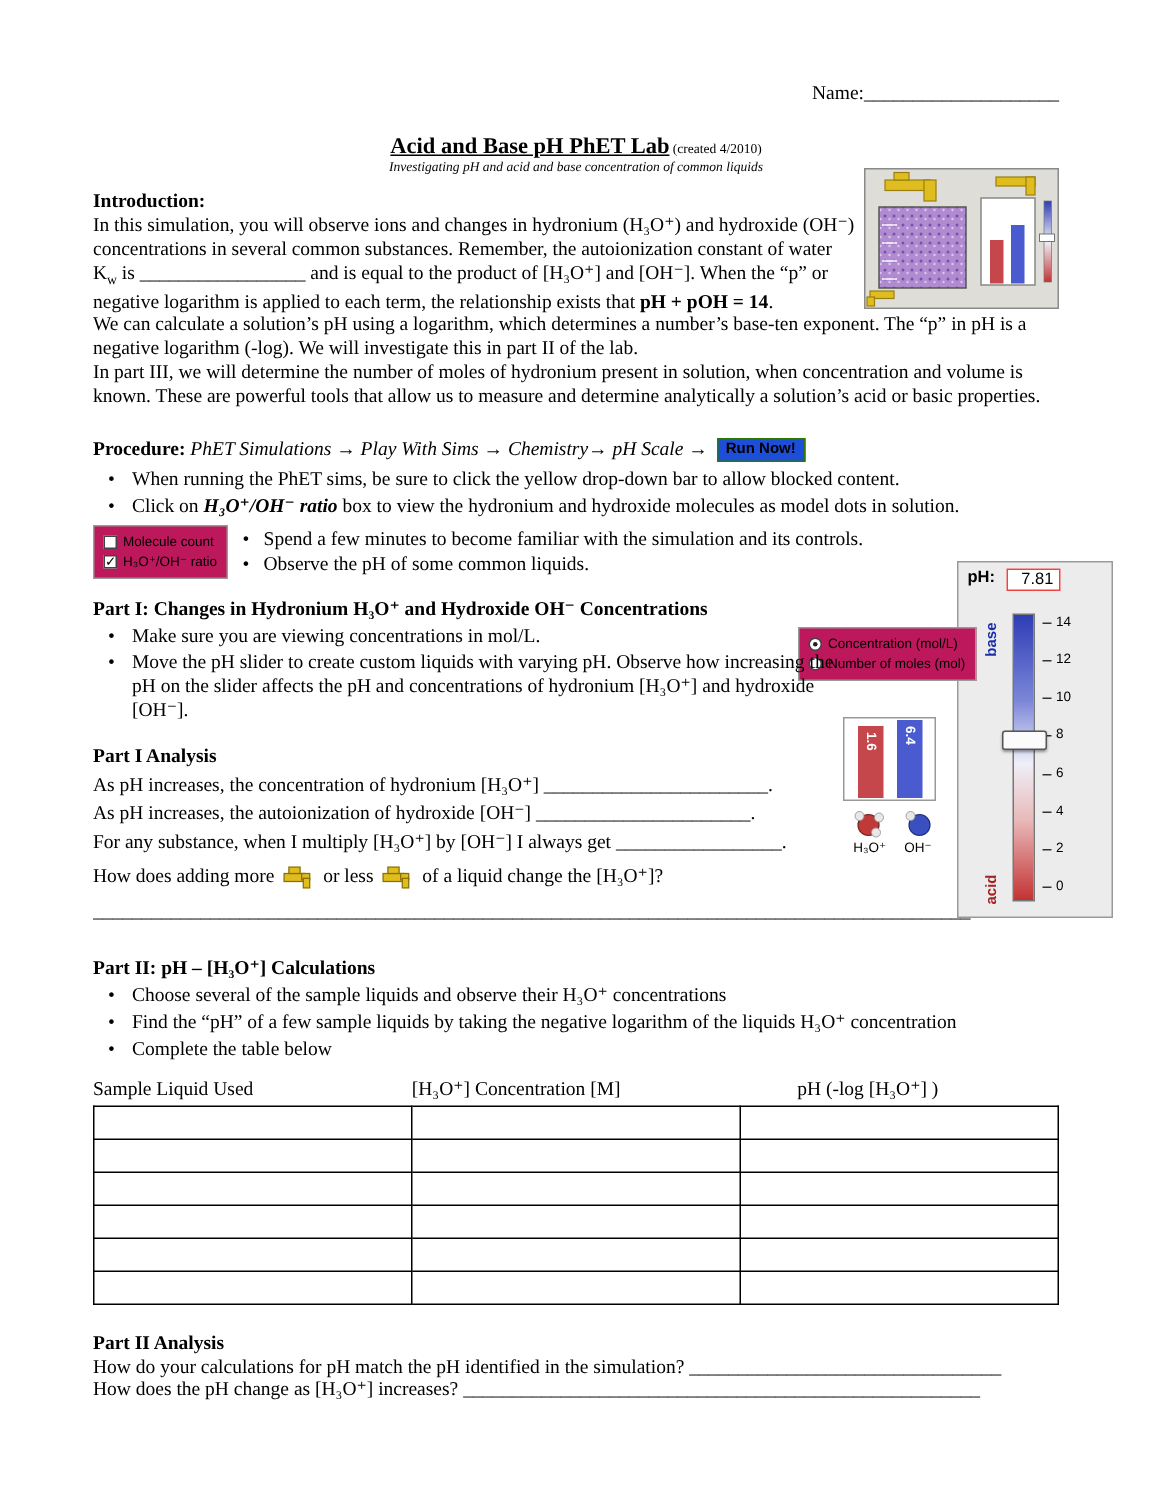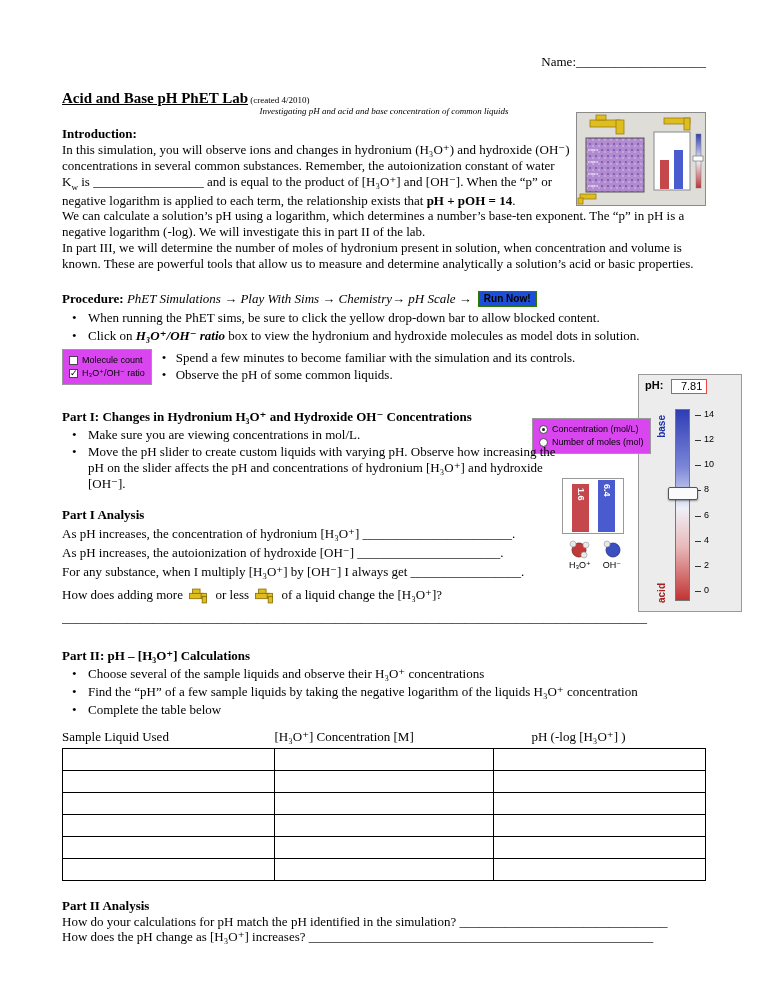--- a/index.html
+++ b/index.html
@@ -4,47 +4,47 @@
 <style>
   * { box-sizing: border-box; }
   body { margin: 0; background: #ffffff; }
   .page {
     position: relative; width: 768px; height: 994px; background: #fff;
     font-family: "Liberation Serif", "DejaVu Serif", serif;
     font-size: 13px; line-height: 1.22; color: #000;
     padding: 54px 62px 30px 62px; overflow: hidden;
   }
   .name-line { text-align: right; margin-bottom: 20px; }
-  .title-line { line-height: 1.1; }
+  .title-line { text-align: center; line-height: 1.1; }
   .title { font-size: 15px; font-weight: bold; text-decoration: underline; }
   .date { font-size: 9px; }
   .subtitle { text-align: center; font-size: 9px; font-style: italic; margin-bottom: 9px; }
   .hu { font-weight: bold; }
   .sub { vertical-align: sub; font-size: 0.7em; }
   .intro-p1 { max-width: 508px; }
   .proc { margin-top: 19px; }
   .run-btn {
     display: inline-block; background: #1d4ed8; border: 1px solid #2c7a00;
     font-family: "Liberation Sans", "DejaVu Sans", sans-serif;
     font-size: 10px; font-weight: bold; padding: 1px 5px; margin-left: 6px; position: relative; top: -1px;
   }
   .li { position: relative; padding-left: 26px; margin-top: 2px; }
   .li::before { content: "•"; position: absolute; left: 10px; }
   .controls-row { display: flex; gap: 6px; margin-top: 5px; align-items: flex-start; }
   .sub-li { padding-left: 18px; margin-top: 1px; }
   .sub-li::before { left: 4px; }
   .sans-ui { font-family: "Liberation Sans", "DejaVu Sans", sans-serif; font-size: 9px; }
-  .ctrl-box { border: 1px solid #999; background: #d946ef; padding: 3px 6px; display: inline-block; }
+  .ctrl-box { border: 1px solid #999; background: #be185d; padding: 3px 6px; display: inline-block; }
   .ctrl-row { display: flex; align-items: center; gap: 4px; margin: 2px 0; white-space: nowrap; }
   .cb { width: 9px; height: 9px; border: 1px solid #444; background: #fff; display: inline-block; position: relative; flex: 0 0 auto; }
   .cb.checked::after { content: "✓"; position: absolute; left: 0; top: -2px; font-size: 9px; }
   .radio { width: 9px; height: 9px; border: 1px solid #444; border-radius: 50%; background: #fff; display: inline-block; position: relative; flex: 0 0 auto; }
   .radio.sel::after { content: ""; position: absolute; left: 2px; top: 2px; width: 3px; height: 3px; border-radius: 50%; background: #222; }
   .radio-box { position: absolute; left: 532px; top: 418px; }
-  .part1-head { max-width: 452px; margin-top: 24px; }
+  .part1-head { max-width: 452px; margin-top: 12px; }
   .p1-bullets { max-width: 498px; }
   .analysis-head { margin-top: 15px; }
   .aline { margin-top: 3px; max-width: 520px; }
   .faucet-inline { vertical-align: middle; margin: 0 2px; }
   .blankline { margin-top: 6px; white-space: nowrap; overflow: hidden; max-width: 628px; }
   .part2-head { margin-top: 22px; }
   .collabels { display: flex; margin-top: 11px; }
   .collabels .c1 { width: 33%; }
   .collabels .c2 { width: 34%; }
   .collabels .c3 { width: 33%; padding-left: 38px; }

